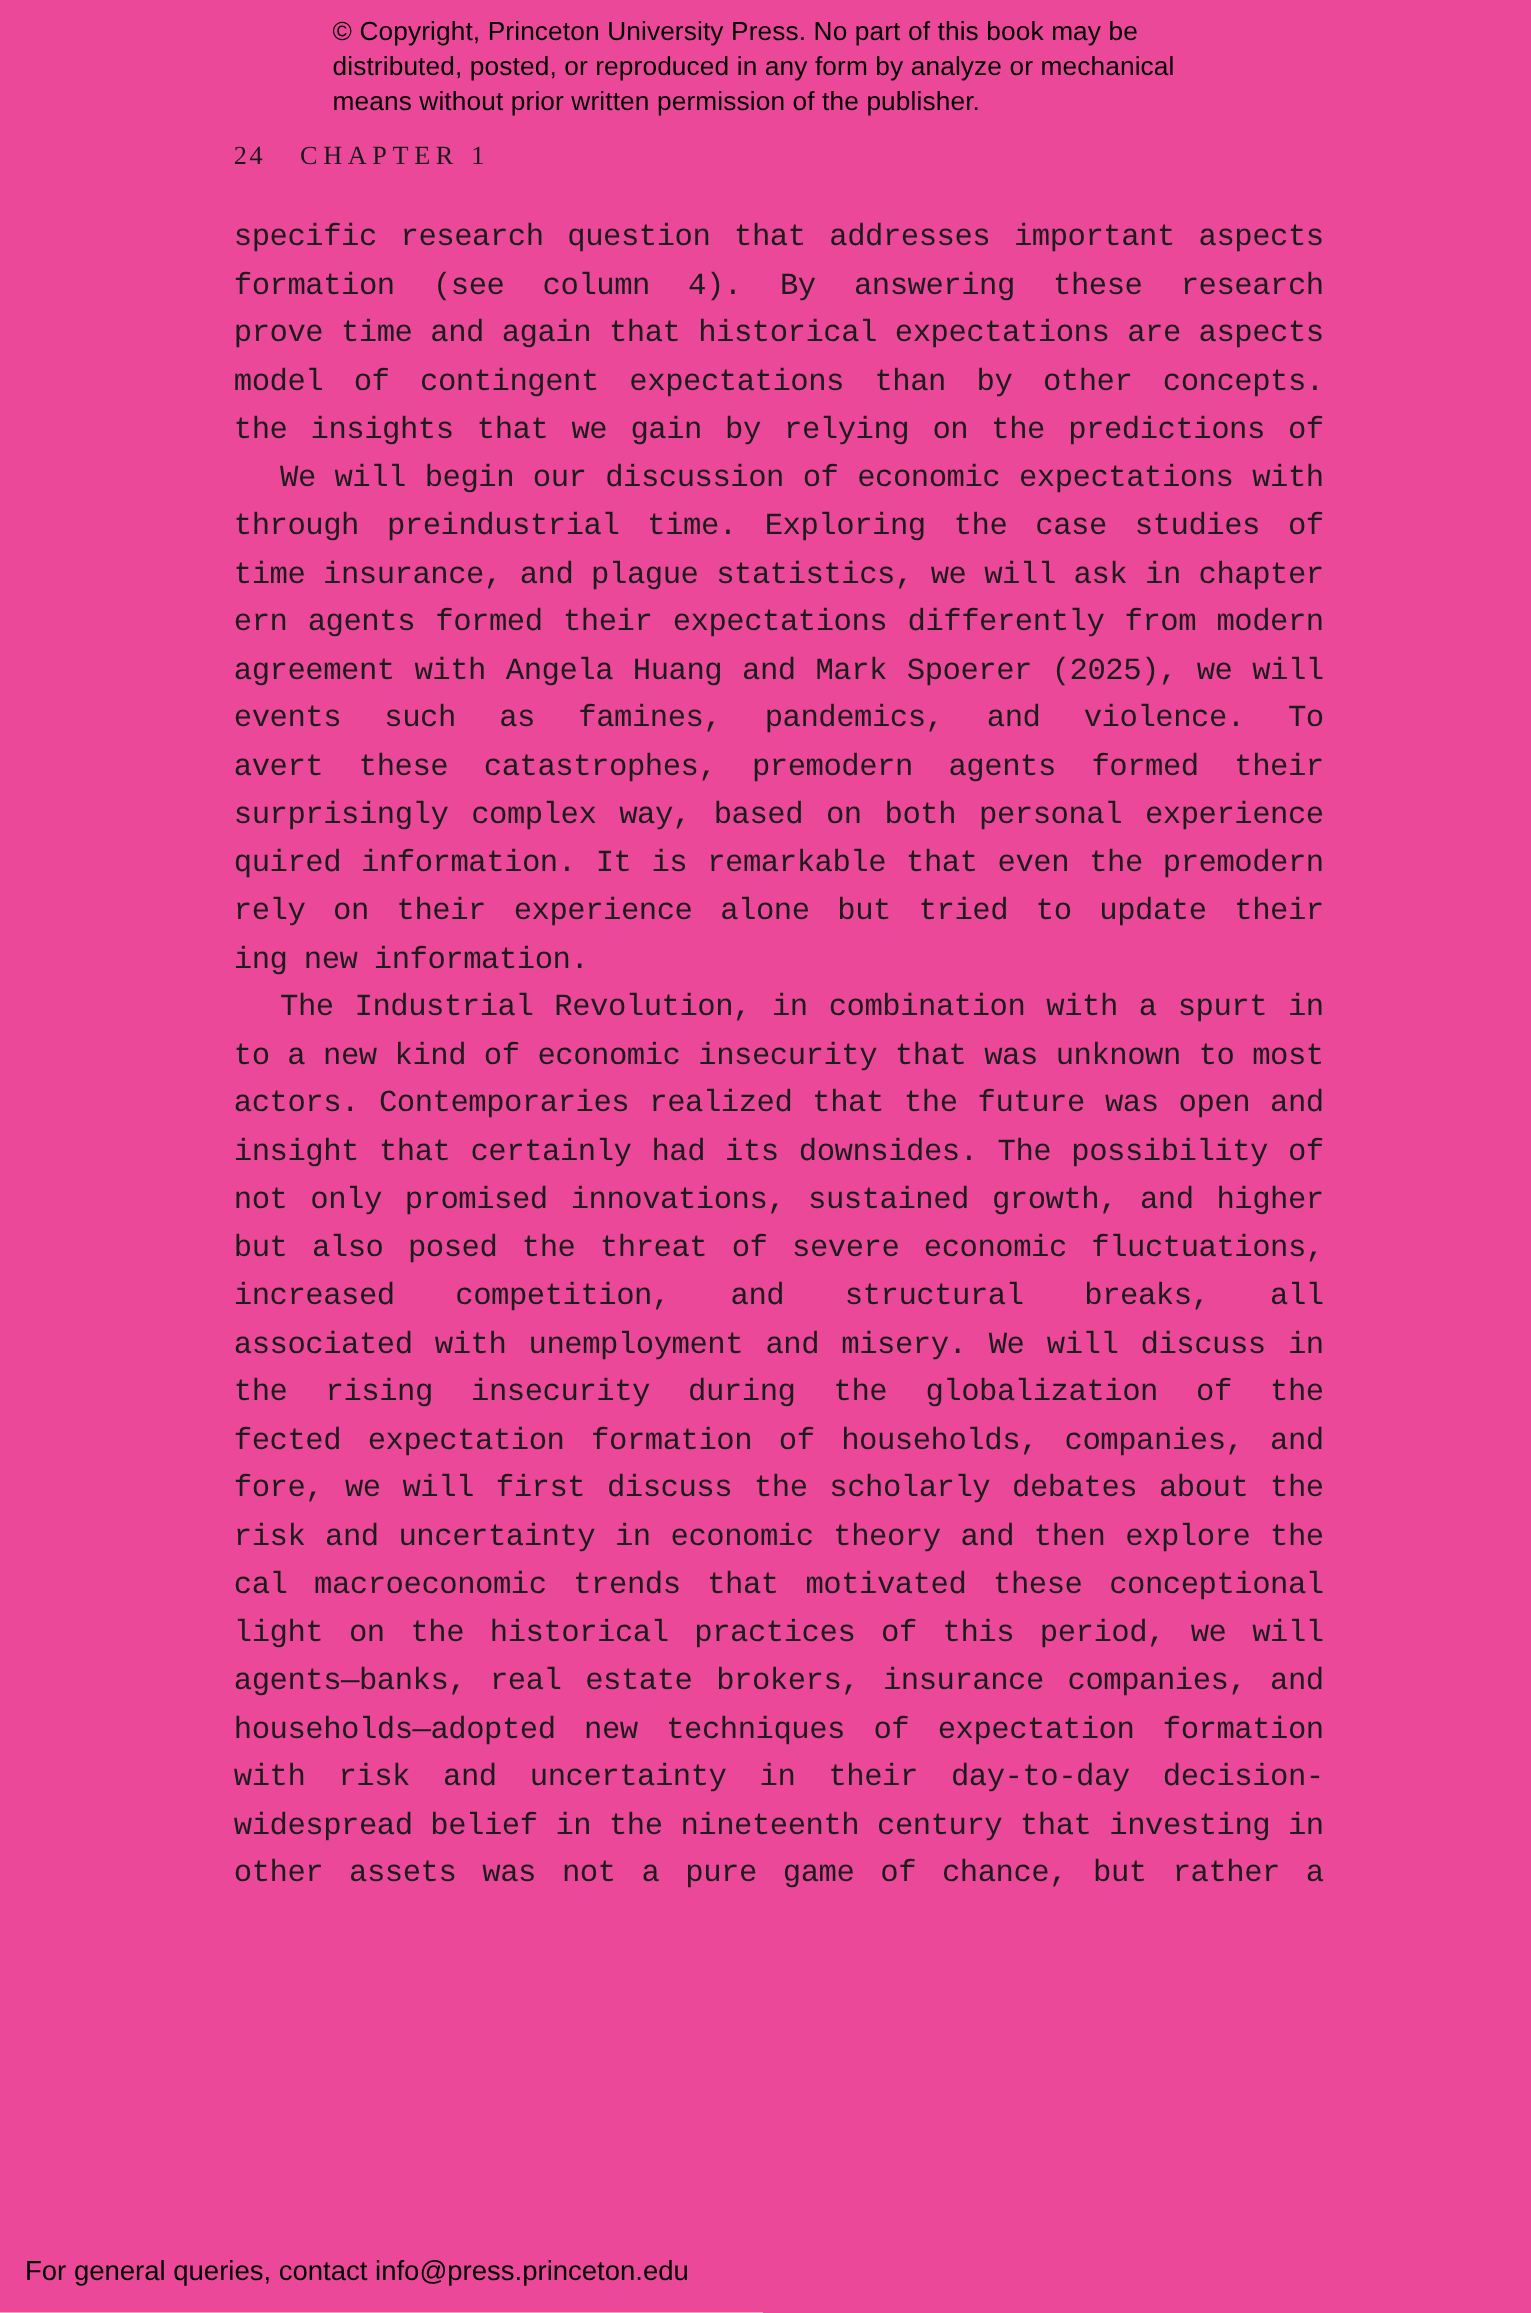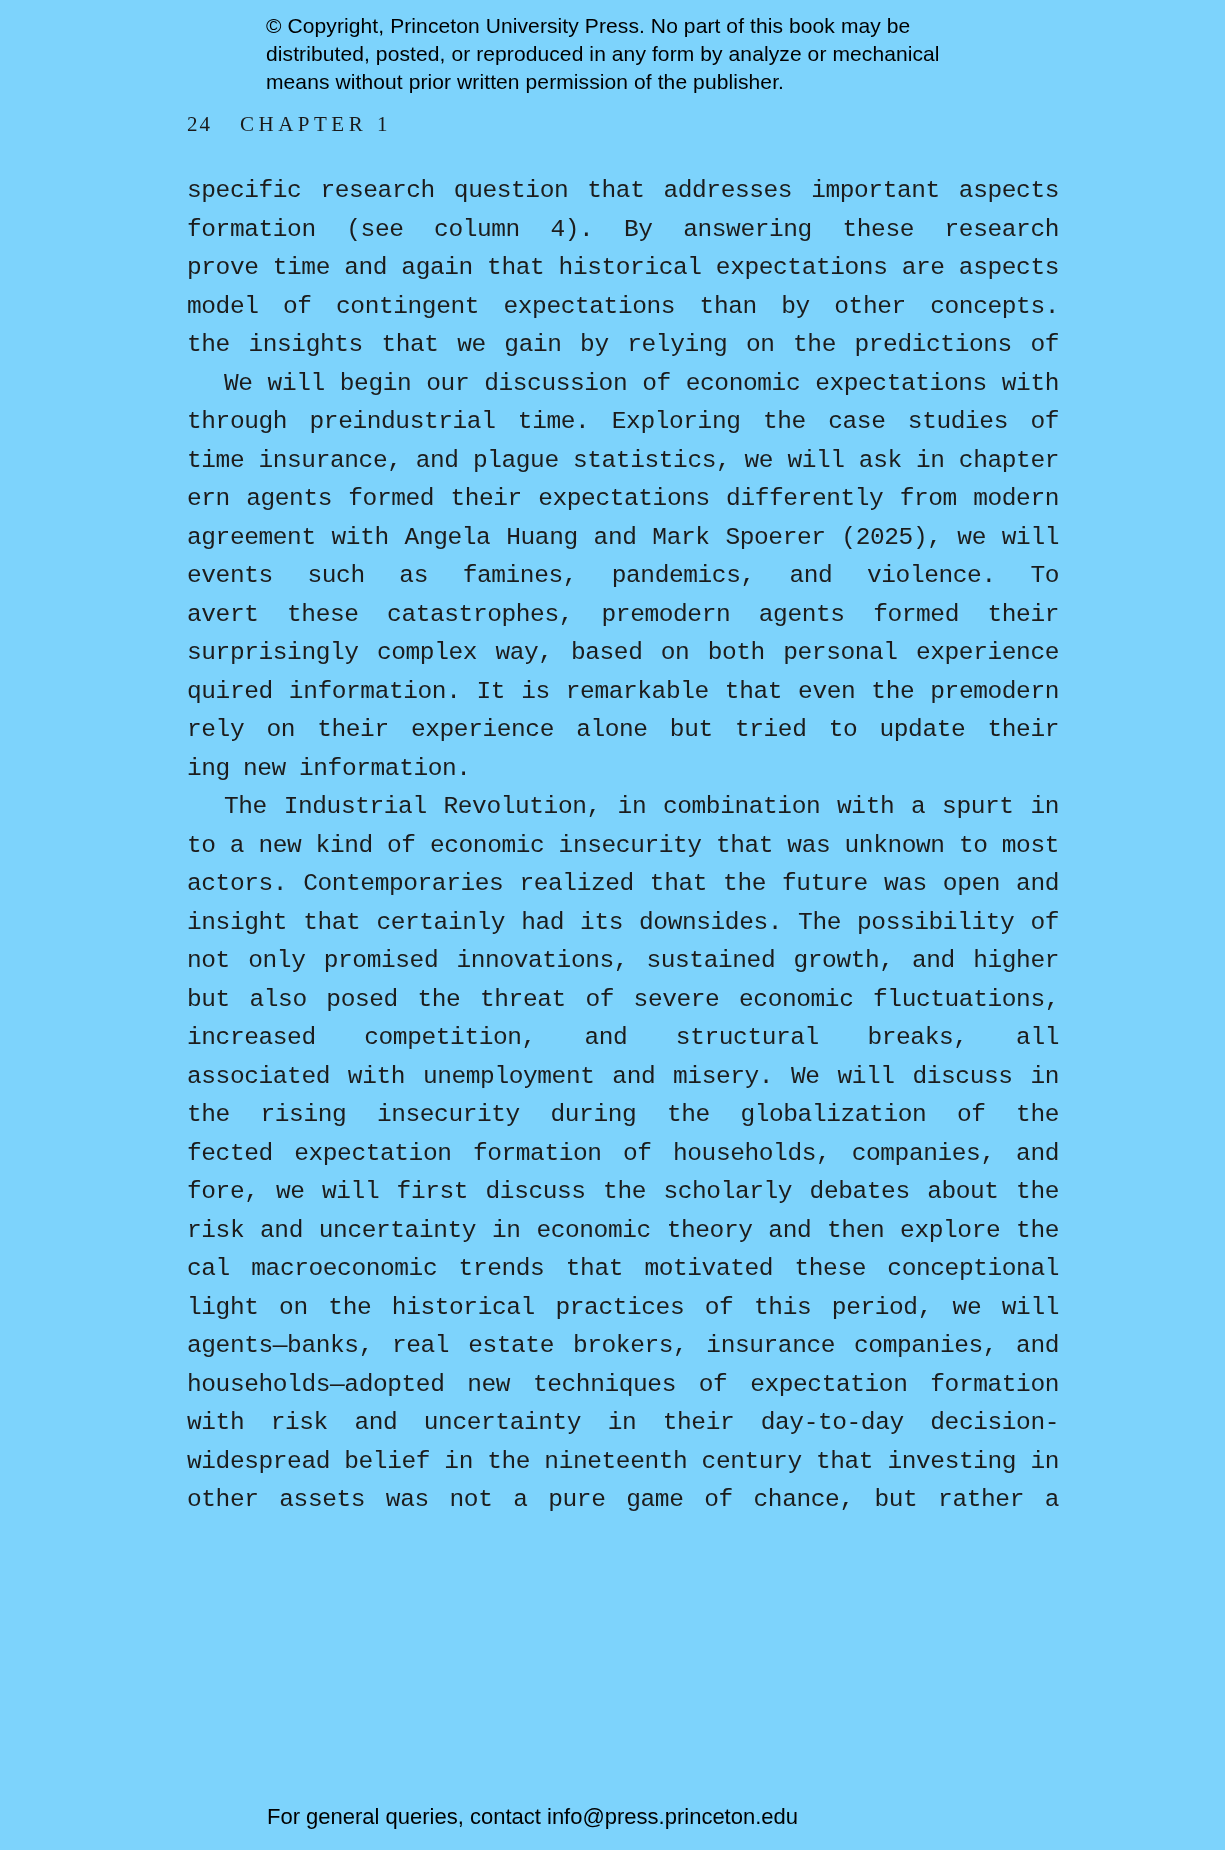--- a/index.html
+++ b/index.html
@@ -1,21 +1,21 @@
 <!DOCTYPE html>
 <html><head>
 <meta charset="utf-8">
 <style>
   html, body { margin: 0; padding: 0; background: #e8e8e8; }
   .page {
     position: relative;
     width: 1225px;
     height: 1850px;
     margin: 0 auto;
-    background: #7dd3fc;
+    background: #ec4899;
     overflow: hidden;
   }
   .copyright {
     position: absolute;
     left: 266px;
     top: 12px;
     font-family: "Liberation Sans", sans-serif;
     font-size: 21px;
     line-height: 28px;
     color: #000000;
@@ -57,24 +57,25 @@
     text-align: justify;
     text-align-last: justify;
   }
   .text-line.no-justify { text-align-last: left; }
   .text-line.indent { text-indent: 37px; }
   .footer {
     position: absolute;
     left: 0;
     top: 1804px;
     width: 1065px;
-    text-align: center;
+    text-align: left;
     font-family: "Liberation Sans", sans-serif;
     font-size: 22px;
     color: #000000;
+    padding-left: 20px;
   }
 </style>
 </head>
 <body>
 
 <div class="page">
 
   <div class="copyright">
       <div>© Copyright, Princeton University Press. No part of this book may be</div>
       <div>distributed, posted, or reproduced in any form by analyze or mechanical</div>

